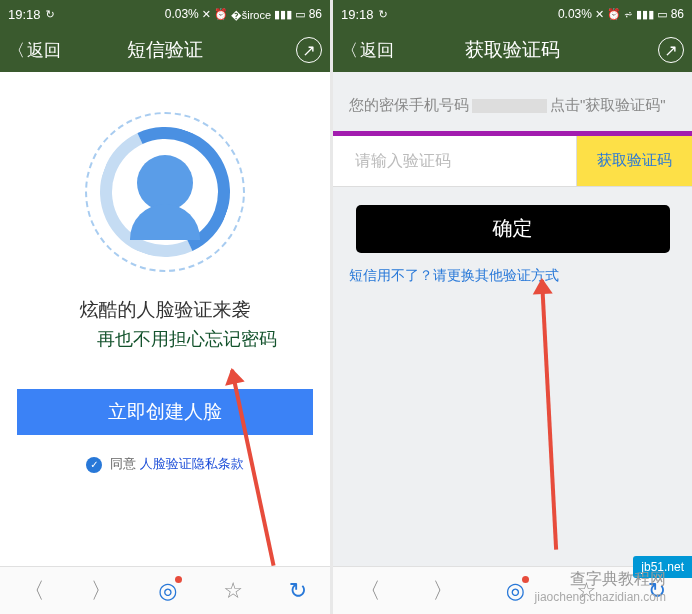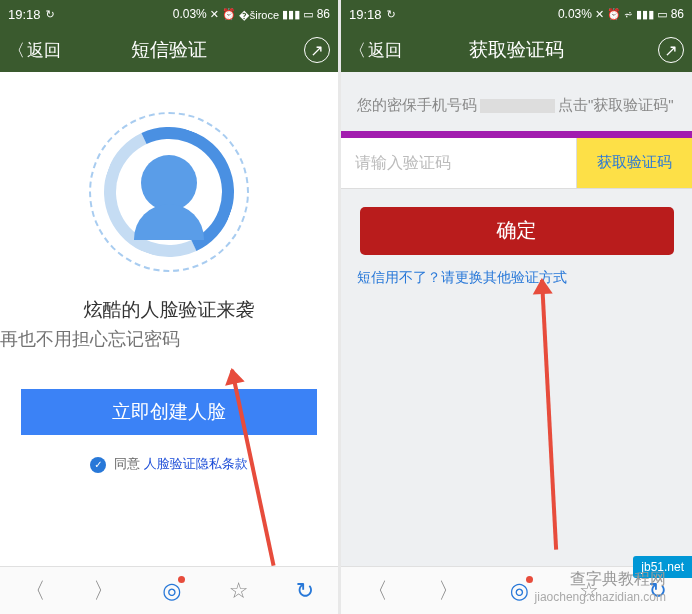--- a/index.html
+++ b/index.html
@@ -18,32 +18,32 @@
 .content.gray { background: #eef0f2; }
 .face-graphic { width: 160px; height: 160px; margin: 40px auto 25px; position: relative; }
 .ring { position: absolute; border-radius: 50%; }
 .ring.outer { width: 160px; height: 160px; border: 2px solid #a8ccf0; border-style: dashed; top: 0; left: 0; }
 .arc { position: absolute; border: 12px solid transparent; border-radius: 50%; }
 .arc.a1 { width: 130px; height: 130px; top: 15px; left: 15px; border-top-color: #4a90e2; border-right-color: #4a90e2; transform: rotate(20deg); }
 .arc.a2 { width: 130px; height: 130px; top: 15px; left: 15px; border-bottom-color: #c5dcf3; border-left-color: #c5dcf3; transform: rotate(20deg); }
 .avatar-head { width: 56px; height: 56px; background: #5a9de8; border-radius: 50%; position: absolute; top: 43px; left: 52px; }
 .avatar-body { width: 70px; height: 36px; background: #5a9de8; border-radius: 35px 35px 0 0; position: absolute; top: 92px; left: 45px; }
 .headline { text-align: center; font-size: 19px; color: #333; margin: 8px 0 4px; }
-.subhead { text-align: left; font-size: 18px; color: #737373; }
+.subhead { text-align: center; font-size: 18px; color: #14532d; padding-left: 44px; }
 .primary-btn { display: block; width: 296px; height: 46px; background: #3b82f6; color: #fff; border: none; border-radius: 0; margin: 38px auto 0; font-size: 19px; cursor: pointer; }
 .agree-row { text-align: center; margin-top: 20px; font-size: 13px; color: #666; }
 .check { display: inline-block; width: 16px; height: 16px; background: #2878d8; border-radius: 50%; color: #fff; font-size: 10px; line-height: 16px; vertical-align: middle; margin-right: 4px; }
 .agree-link { color: #1d4ed8; }
 .hint-text { padding: 22px 16px 14px; font-size: 15px; color: #888; line-height: 1.5; }
 .blur-span { display: inline-block; width: 75px; height: 14px; background: #ddd; vertical-align: middle; margin: 0 3px; }
-.input-row { display: flex; background: #fff; border-top: 7px solid #a21caf; border-bottom: 1px solid #ddd; }
+.input-row { display: flex; background: #fff; border-top: 5px solid #a21caf; border-bottom: 1px solid #ddd; padding-left: 8px; }
 .code-input { flex: 1; height: 50px; border: none; padding: 0 14px; font-size: 16px; outline: none; }
 .code-input::placeholder { color: #bbb; }
 .get-code-btn { width: 116px; border: none; border-left: 1px solid #ddd; background: #fde047; color: #2878d8; font-size: 15px; cursor: pointer; }
-.confirm-btn { display: block; width: 314px; height: 48px; background: #b91c1c; color: #fff; border: none; border-radius: 5px; margin: 18px auto 0; font-size: 20px; cursor: pointer; }
+.confirm-btn { display: block; width: 314px; height: 48px; background: #000000; color: #fff; border: none; border-radius: 5px; margin: 18px auto 0; font-size: 20px; cursor: pointer; }
 .alt-link { display: block; padding: 14px 16px; font-size: 14px; color: #2878d8; cursor: pointer; }
 .bottom-bar { height: 48px; display: flex; align-items: center; justify-content: space-around; border-top: 1px solid #e0e0e0; background: #fafafa; }
 .nav-icon { color: #888; font-size: 22px; position: relative; padding: 4px 8px; }
 .nav-icon.blue { color: #2878d8; }
 .red-dot { position: absolute; top: 2px; right: 4px; width: 7px; height: 7px; background: #e74c3c; border-radius: 50%; }
 .arrow { position: absolute; width: 4px; background: #e74c3c; }
 .arrow.a-left { height: 200px; top: 370px; left: 230px; transform: rotate(-12deg); transform-origin: top; }
 .arrow.a-right { height: 270px; top: 280px; left: 540px; transform: rotate(-3deg); transform-origin: top; }
 .arrow::before { content: ''; position: absolute; top: -12px; left: -8px; border: 10px solid transparent; border-bottom: 16px solid #e74c3c; }
 .watermark { position: absolute; bottom: 10px; right: 26px; color: #aaa; font-size: 12px; text-align: right; }

